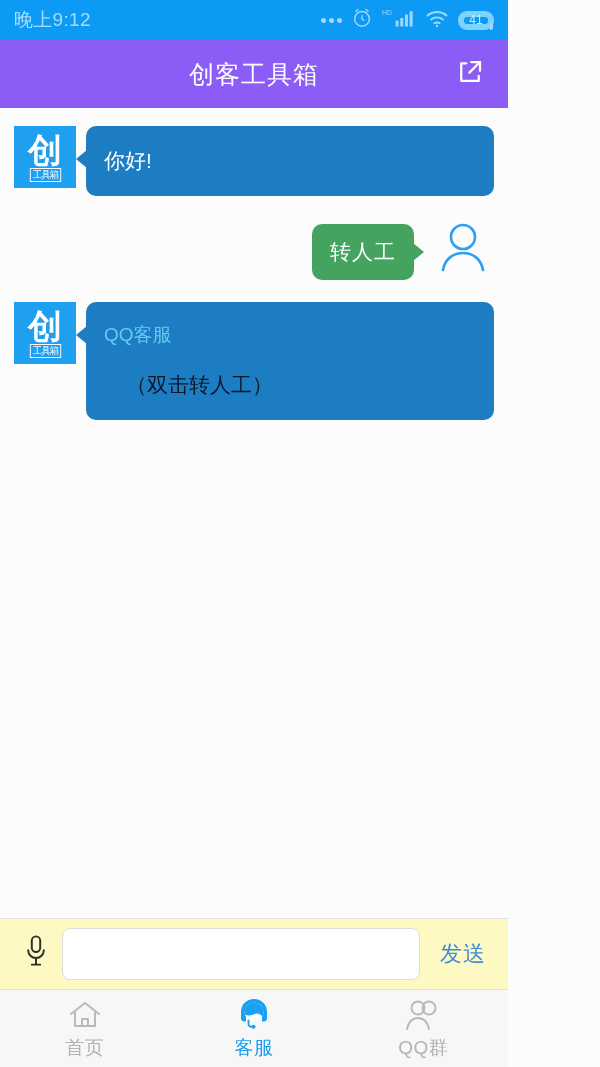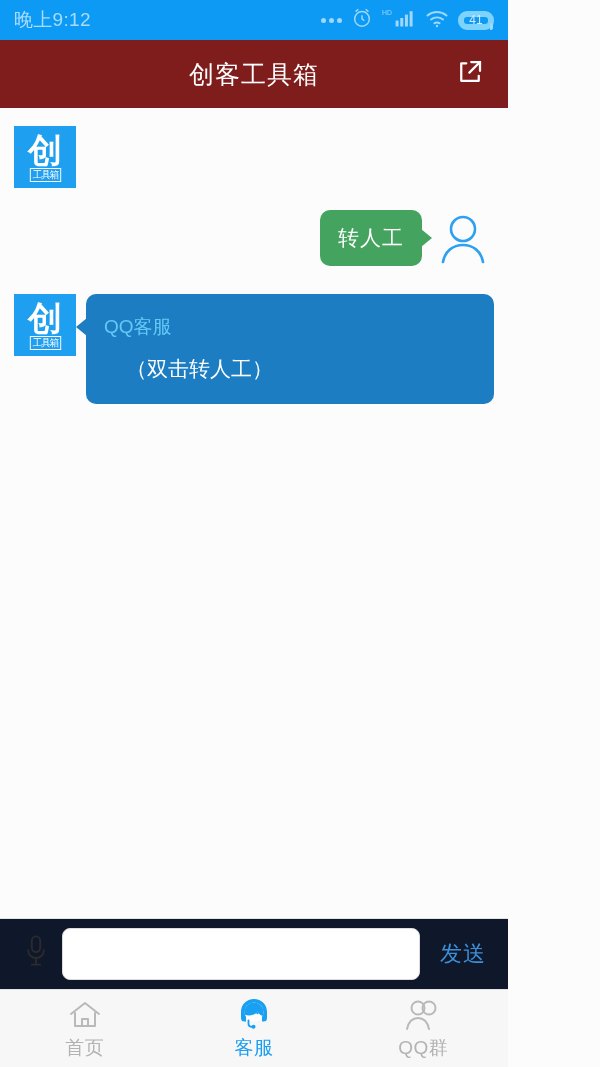--- a/index.html
+++ b/index.html
@@ -24,37 +24,37 @@
   .si { display:block; }
   .battery {
     width:36px; height:19px; border:6px solid #7dd3fc; border-radius:9px;
     display:flex; align-items:center; justify-content:center; position:relative;
   }
   .battery::after { content:""; position:absolute; right:-5px; top:6px; width:3px; height:7px; background:#9fd8fc; border-radius:0 2px 2px 0;}
   .battery span { font-size:12px; color:#cfeafe; line-height:1; }
 
   
   .header {
-    height:68px; flex:0 0 68px; background:#7f1d1d;
+    height:68px; flex:0 0 68px; background:#8b5cf6;
     display:flex; align-items:center; justify-content:center; position:relative;
   }
   .header-title { color:#ffffff; font-size:25px; letter-spacing:1px; }
   .share-btn {
     position:absolute; right:18px; top:50%; transform:translateY(-50%);
     width:40px; height:40px; display:flex; align-items:center; justify-content:center;
   }
 
   
   .chat {
     flex:1 1 auto; background:#fcfcfc; padding:18px 14px 6px 14px;
     display:flex; flex-direction:column; gap:22px; overflow:hidden;
   }
   .row { display:flex; align-items:flex-start; }
   .row.bot { justify-content:flex-start; }
-  .row.user { justify-content:flex-end; align-items:flex-start; }
+  .row.user { justify-content:flex-end; align-items:flex-end;gap:8px; }
 
   
   .avatar-bot {
     width:62px; height:62px; flex:0 0 62px; background:#1f9ff0;
     position:relative; display:flex; flex-direction:column;
     align-items:center; justify-content:center; overflow:hidden;
   }
   .logo-main { font-size:34px; line-height:30px; color:#ffffff; font-weight:bold; margin-top:2px; }
   .logo-sub {
     font-size:10px; line-height:12px; color:#ffffff; border:1px solid #ffffff;
@@ -79,26 +79,26 @@
   }
   .bubble.user::after {
     content:""; position:absolute; right:-10px; top:50%; transform:translateY(-50%);
     width:0; height:0; border-style:solid; border-width:9px 0 9px 11px;
     border-color:transparent transparent transparent #44a45f;
   }
   .b1 { width:414px; min-height:70px; display:flex; align-items:center; }
   .b1 .txt { font-size:21px; }
   .b3 { width:414px; min-height:110px; padding:18px 18px; }
   .b3 .link { color:#63c9f5; font-size:19px; line-height:30px; display:block; }
-  .b3 .sub { color:#ffffff; font-size:21px; line-height:34px; display:block; padding-left:22px; margin-top:10px; }
+  .b3 .sub { color:#0f172a; font-size:21px; line-height:34px; display:block; padding-left:22px; margin-top:18px; }
   .bubble.user .txt { font-size:21px; letter-spacing:1px; }
 
   
   .inputbar {
-    flex:0 0 72px; height:72px; background:#0f172a;
+    flex:0 0 72px; height:72px; background:#fef9c3;
     border-top:1px solid #e2e2e2; border-bottom:1px solid #e2e2e2;
     display:flex; align-items:center; padding:0 14px; gap:4px;margin-top:8px;
   }
   .mic-btn { width:44px; height:50px; display:flex; align-items:center; justify-content:center; }
   .text-input {
     flex:1 1 auto; height:52px; background:#ffffff; border:1px solid #dcdcdc;
     border-radius:8px; padding:0 14px; font-size:19px; color:#333;
     font-family:"Liberation Sans","DejaVu Sans",sans-serif; outline:none;
   }
   .send-btn {
@@ -173,20 +173,23 @@
     </div>
   </div>
 
   <div class="chat">
 
     <div class="row bot">
       <div class="avatar-bot">
         <span class="logo-main">创</span>
         <span class="logo-sub">工具箱</span>
       </div>
+      <div class="bubble bot b1">
+        <span class="txt">你好!</span>
+      </div>
     </div>
 
     <div class="row user">
       <div class="bubble user">
         <span class="txt">转人工</span>
       </div>
       <div class="avatar-user">
         <span>
           <svg width="58" height="58" viewBox="0 0 58 58" fill="none" stroke="#2da0f2" stroke-width="2.6" stroke-linecap="round">
             <circle cx="29" cy="19" r="12"></circle>

